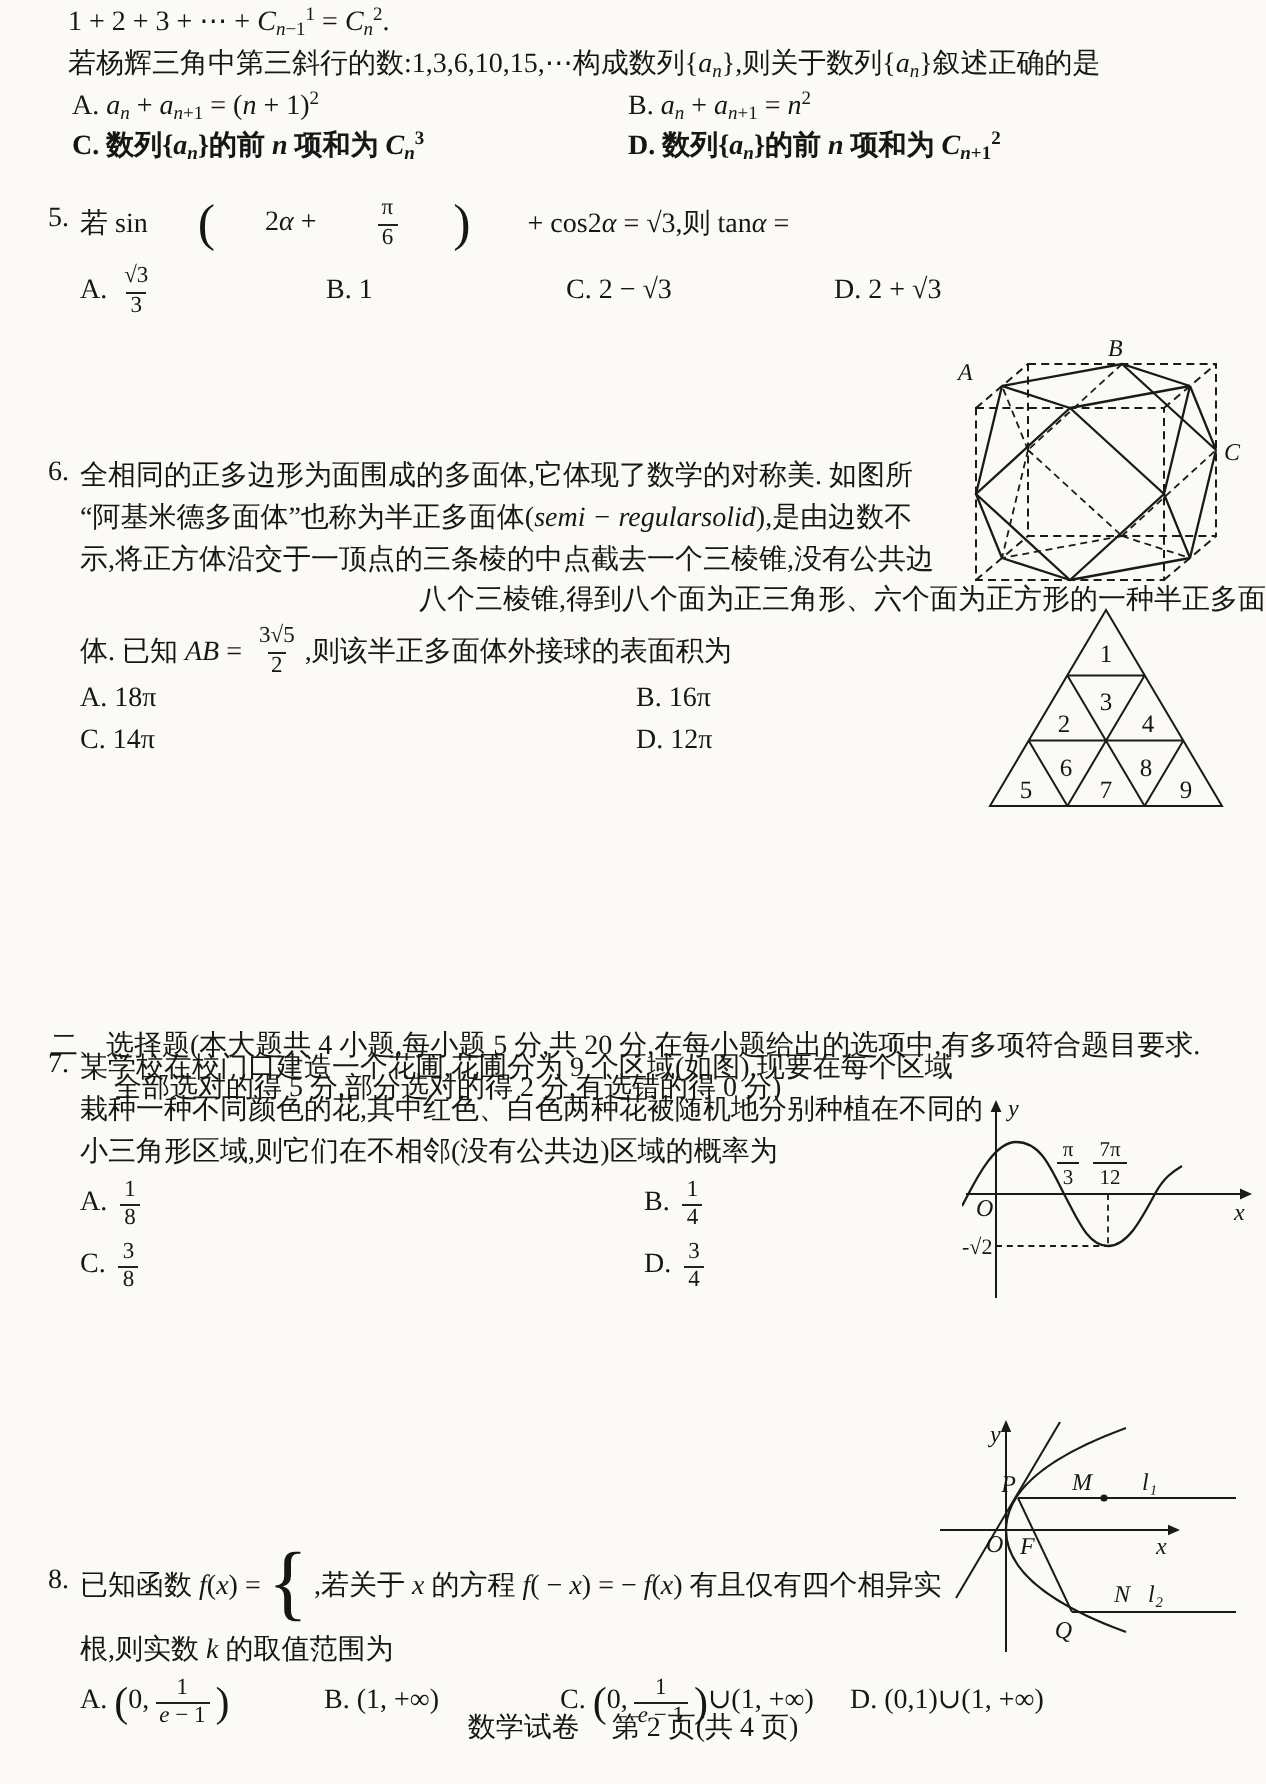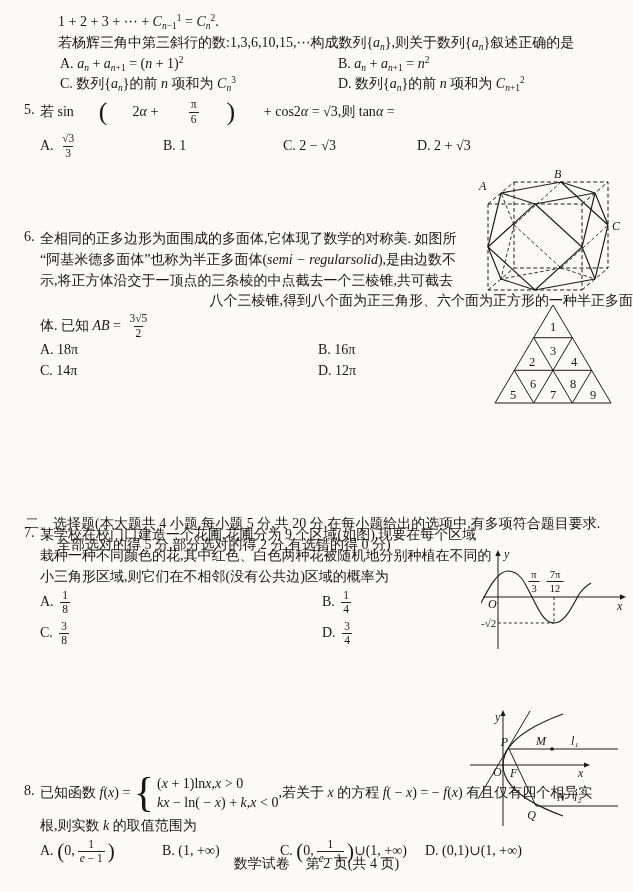--- a/index.html
+++ b/index.html
@@ -33,28 +33,28 @@
   .d{stroke:#1a1a1a;stroke-width:1;fill:none;stroke-dasharray:4 2.6;}
   .d2{stroke:#1a1a1a;stroke-width:.9;fill:none;stroke-dasharray:3.5 2.4;}
   .dd{stroke:#1a1a1a;stroke-width:.9;fill:none;stroke-dasharray:3 2.4;}
   .it{font-style:italic;}
 </style>
 </head>
 <body>
 
 <div class="page">
 
-  <div class="blk" id="q4" style="top:10px;padding-left:58px;">
+  <div class="blk" id="q4" style="top:0;padding-left:34px;">
     <div class="line" style="line-height:23px;">1 + 2 + 3 + ⋯ + <i>C</i><sub><i>n</i>−1</sub><sup>1</sup> = <i>C</i><sub><i>n</i></sub><sup>2</sup>.</div>
     <div class="line">若杨辉三角中第三斜行的数:1,3,6,10,15,⋯构成数列{<i>a</i><sub><i>n</i></sub>},则关于数列{<i>a</i><sub><i>n</i></sub>}叙述正确的是</div>
     <div class="orow" style="margin-left:2px;">
       <span class="c278">A. <i>a</i><sub><i>n</i></sub> + <i>a</i><sub><i>n</i>+1</sub> = (<i>n</i> + 1)<sup>2</sup></span>
       <span>B. <i>a</i><sub><i>n</i></sub> + <i>a</i><sub><i>n</i>+1</sub> = <i>n</i><sup>2</sup></span>
     </div>
-    <div class="orow" style="margin-left:2px;">
+    <div class="orow" style="margin-left:2px;font-weight:bold;">
       <span class="c278">C. 数列{<i>a</i><sub><i>n</i></sub>}的前 <i>n</i> 项和为 <i>C</i><sub><i>n</i></sub><sup>3</sup></span>
       <span>D. 数列{<i>a</i><sub><i>n</i></sub>}的前 <i>n</i> 项和为 <i>C</i><sub><i>n</i>+1</sub><sup>2</sup></span>
     </div>
   </div>
 
   <div class="blk q" id="q5" style="top:94px;">
     <span class="qnum" style="top:8px;">5.</span>
     <div class="mline" style="height:36px;gap:24px;">
       <span>若 sin</span>
         <span class="bp">(</span>
@@ -68,25 +68,26 @@
       <span class="c120">B. 1</span>
       <span class="c134">C. 2 − √3</span>
       <span>D. 2 + √3</span>
     </div>
   </div>
 
   <div class="blk q" id="q6" style="top:161px;">
     <span class="qnum">6.</span>
     <div class="line" style="line-height:20.8px;">全相同的正多边形为面围成的多面体,它体现了数学的对称美. 如图所</div>
     <div class="line" style="line-height:20.8px;">“阿基米德多面体”也称为半正多面体(<i>semi − regularsolid</i>),是由边数不</div>
-    <div class="line" style="line-height:20.8px;">示,将正方体沿交于一顶点的三条棱的中点截去一个三棱锥,共可截去</div>
+    <div class="line" style="line-height:20.8px;">示,将正方体沿交于一顶点的三条棱的中点截去一个三棱锥,没有公共边</div>
     <div class="line" style="line-height:20.8px;text-align:right;">八个三棱锥,得到八个面为正三角形、六个面为正方形的一种半正多面</div>
     <div class="mline" style="height:28px;">
       <span>体. 已知 <i>AB</i> = </span>
         <span class="frac"><span class="fn">3√5</span><span class="fd">2</span></span>
+        <span>,则该半正多面体外接球的表面积为</span>
     </div>
     <div class="orow">
       <span class="c278">A. 18π</span>
       <span>B. 16π</span>
     </div>
     <div class="orow">
       <span class="c278">C. 14π</span>
       <span>D. 12π</span>
     </div>
   </div>
@@ -126,21 +127,20 @@
     <text x="66" y="99" font-size="12.5" text-anchor="middle">7</text>
     <text x="86" y="88" font-size="12.5" text-anchor="middle">8</text>
     <text x="106" y="99" font-size="12.5" text-anchor="middle">9</text>
   </svg>
 
   <div class="blk q" id="q8" style="top:426px;">
     <span class="qnum" style="top:13px;">8.</span>
     <div class="mline" style="height:46px;">
       <span>已知函数 <i>f</i>(<i>x</i>) = </span>
         <span class="pwb">{</span>
-        <span class="cases"><span>(<i>x</i> + 1)ln<i>x</i>,<i>x</i> &gt; 0</span><span><i>kx</i> − ln( − <i>x</i>) + <i>k</i>,<i>x</i> &lt; 0</span></span>
         <span>,若关于 <i>x</i> 的方程 <i>f</i>( − <i>x</i>) = − <i>f</i>(<i>x</i>) 有且仅有四个相异实</span>
     </div>
     <div class="line">根,则实数 <i>k</i> 的取值范围为</div>
     <div class="orow" style="height:30px;">
       <span class="c122 mcell"><span>A. </span><span class="bp2">(</span><span>0,</span><span class="frac"><span class="fn">1</span><span class="fd"><i>e</i> − 1</span></span><span class="bp2">)</span></span>
       <span class="c118">B. (1, +∞)</span>
       <span class="c145 mcell"><span>C. </span><span class="bp2">(</span><span>0,</span><span class="frac"><span class="fn">1</span><span class="fd"><i>e</i> − 1</span></span><span class="bp2">)</span><span>∪(1, +∞)</span></span>
       <span>D. (0,1)∪(1, +∞)</span>
     </div>
   </div>

